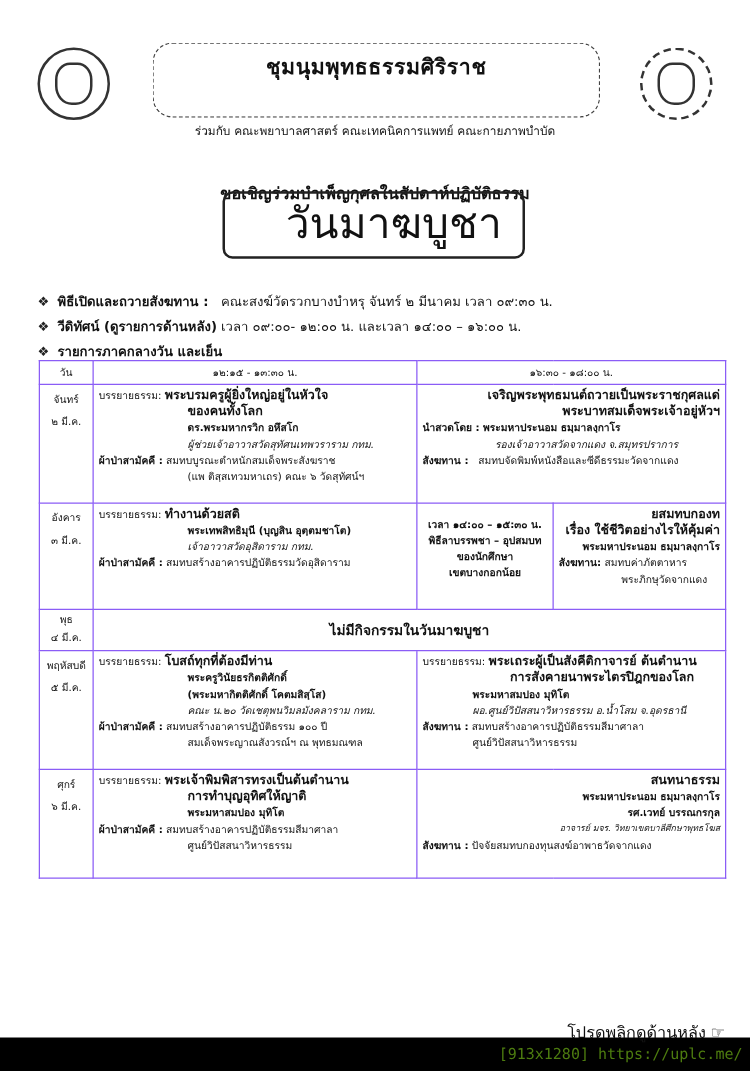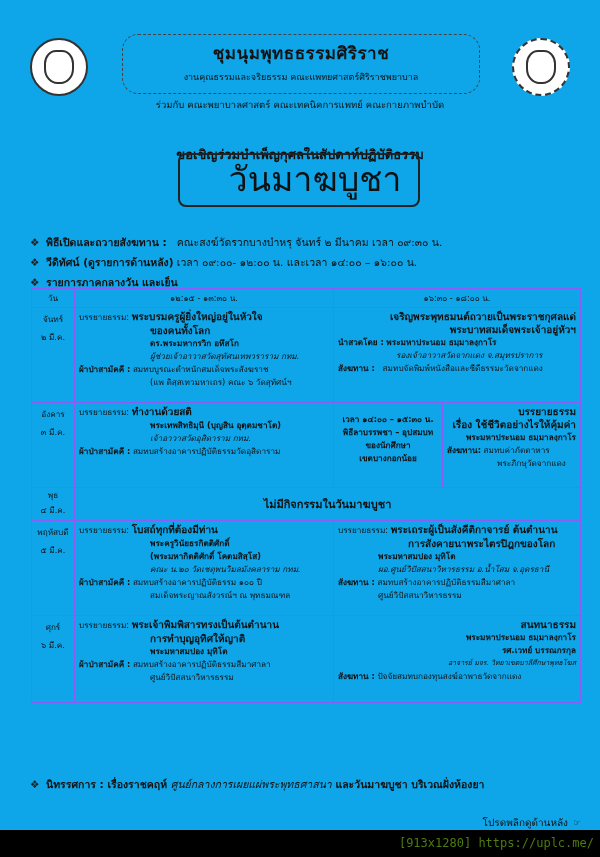--- a/index.html
+++ b/index.html
@@ -1,17 +1,17 @@
 <!DOCTYPE html>
 <html><head>
 <meta charset="utf-8">
 <style>
   html,body{margin:0;padding:0;}
   body{width:600px;height:857px;background:#000;position:relative;overflow:hidden;font-family:"DejaVu Sans",sans-serif;color:#111;}
-  .page{position:absolute;left:0;top:0;width:600px;height:830px;background:#0ea5e9;}
+  .page{position:absolute;left:0;top:0;width:600px;height:830px;background:#ffffff;}
   .logo{position:absolute;top:38px;width:54px;height:54px;border:2px solid #333;border-radius:50%;background:#fff;display:flex;align-items:center;justify-content:center;}
   .logo-inner{width:26px;height:30px;border:2px solid #333;border-radius:40% 40% 45% 45%;}
   .logo.left{left:30px;}
   .logo.right{left:512px;border-style:dashed;}
   .header-box{position:absolute;left:122px;top:34px;width:356px;height:58px;border:1px dashed #444;border-radius:16px;text-align:center;}
   .org-title{font-size:17px;font-weight:bold;margin-top:4px;letter-spacing:0.5px;}
   .org-sub{font-size:9px;margin-top:4px;}
   .partners{position:absolute;left:0;width:600px;top:97px;text-align:center;font-size:9.5px;}
   .invite{position:absolute;left:0;width:600px;top:124px;text-align:center;font-size:13px;font-weight:bold;margin-top:20px;}
   .event-box{position:absolute;left:178px;top:153px;width:238px;height:50px;border:2px solid #222;border-radius:8px;text-align:center;}
@@ -28,38 +28,37 @@
   .ln{line-height:13px;white-space:nowrap;}
   .bold{font-weight:bold;}
   .big{font-size:10px;font-weight:bold;}
   .ital{font-style:italic;}
   .ind{padding-left:71px;}
   .ctr{text-align:right;}
   .nothing{text-align:center;font-size:11px;font-weight:bold;vertical-align:middle !important;}
   .exhibit{position:absolute;left:30px;top:776px;font-size:10.5px;font-weight:bold;white-space:nowrap;}
   .exhibit i{font-weight:normal;}
   .broadcast{position:absolute;left:30px;top:798px;font-size:7.8px;font-family:"DejaVu Serif",serif;white-space:nowrap;}
-  .pto{position:absolute;right:20px;top:815px;font-size:10px;font-family:Liberation Mono, monospace;}
+  .pto{position:absolute;right:20px;top:815px;font-size:13px;font-family:Liberation Sans, sans-serif;}
   .watermark{position:absolute;right:6px;top:836px;color:#4d7c0f;font-family:"DejaVu Sans Mono",monospace;font-size:12px;}
 </style>
 </head>
 <body>
 
 <div class="page">
 
   <div class="logo left">
       <div class="logo-inner"></div>
     </div>
   <div class="logo right">
       <div class="logo-inner"></div>
     </div>
 
   <div class="header-box">
     <div class="org-title">ชุมนุมพุทธธรรมศิริราช</div>
-    <div class="org-sub">งานคุณธรรมและจริยธรรม  คณะแพทยศาสตร์ศิริราชพยาบาล</div>
   </div>
 
   <div class="partners">ร่วมกับ คณะพยาบาลศาสตร์   คณะเทคนิคการแพทย์   คณะกายภาพบำบัด</div>
   <div class="invite">ขอเชิญร่วมบำเพ็ญกุศลในสัปดาห์ปฏิบัติธรรม</div>
 
   <div class="event-box">
     <div class="event-title">วันมาฆบูชา</div>
   </div>
 
 
@@ -116,21 +115,21 @@
         <div class="ln ind ital">เจ้าอาวาสวัดอุสิดาราม กทม.</div>
         <div class="ln"><span class="bold">ผ้าป่าสามัคคี :</span> <span>สมทบสร้างอาคารปฏิบัติธรรมวัดอุสิดาราม</span></div>
       </td>
       <td style="width:100px;text-align:center;padding-top:10px;">
         <div class="ln bold">เวลา ๑๔:๐๐ – ๑๕:๓๐ น.</div>
         <div class="ln bold">พิธีลาบรรพชา – อุปสมบท</div>
         <div class="ln bold">ของนักศึกษา</div>
         <div class="ln bold">เขตบางกอกน้อย</div>
       </td>
       <td>
-        <div class="ln ctr big">บรรยายธรรม</div>
+        <div class="ln ctr big">ยสมทบกองท</div>
         <div class="ln ctr big">เรื่อง ใช้ชีวิตอย่างไรให้คุ้มค่า</div>
         <div class="ln ctr bold">พระมหาประนอม  ธมฺมาลงฺกาโร</div>
         <div class="ln"><span class="bold">สังฆทาน:</span> <span>สมทบค่าภัตตาหาร</span></div>
         <div class="ln" style="padding-left:50px;">พระภิกษุวัดจากแดง</div>
       </td>
     </tr>
 
     <tr>
       <td class="daycell" style="padding-top:0;line-height:15px;">
         <div>พุธ</div>
@@ -178,19 +177,16 @@
         <div class="ln ctr big">สนทนาธรรม</div>
         <div class="ln ctr bold">พระมหาประนอม  ธมฺมาลงฺกาโร</div>
         <div class="ln ctr bold">รศ.เวทย์  บรรณกรกุล</div>
         <div class="ln ctr ital" style="font-size:7px;">อาจารย์ มจร. วิทยาเขตบาลีศึกษาพุทธโฆส</div>
         <div class="ln"><span class="bold">สังฆทาน :</span> <span>ปัจจัยสมทบกองทุนสงฆ์อาพาธวัดจากแดง</span></div>
       </td>
     </tr>
   </tbody>
     </table>
 
-  <div class="exhibit">
-    <span class="diamond">❖</span><span>นิทรรศการ : เรื่องราชคฤห์</span> <i>ศูนย์กลางการเผยแผ่พระพุทธศาสนา</i> <span>และวันมาฆบูชา บริเวณฝั่งห้องยา</span>
-  </div>
   <div class="pto">โปรดพลิกดูด้านหลัง ☞</div>
 </div>
 
 <div class="watermark">[913x1280] https://uplc.me/</div>
 
 </body></html>

